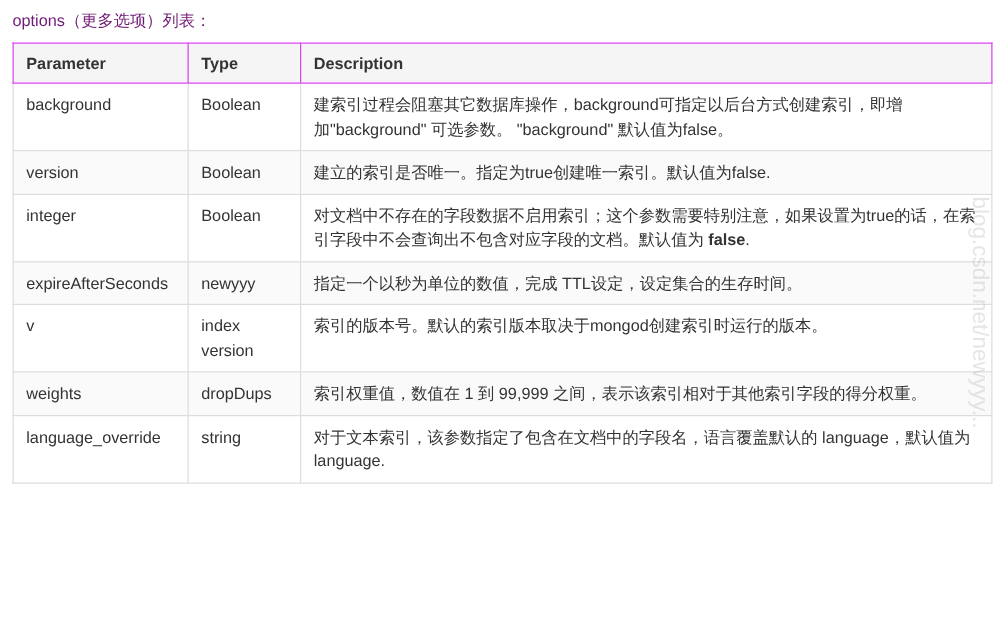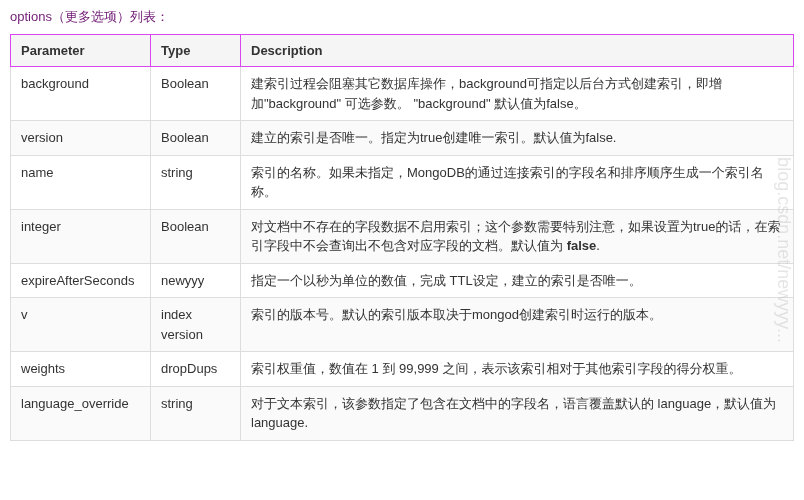--- a/index.html
+++ b/index.html
@@ -83,33 +83,28 @@
         <td class="col-param">background</td>
         <td class="col-type">Boolean</td>
         <td class="col-desc">建索引过程会阻塞其它数据库操作，background可指定以后台方式创建索引，即增加"background" 可选参数。 "background" 默认值为false。</td>
       </tr>
       <tr>
         <td class="col-param">version</td>
         <td class="col-type">Boolean</td>
         <td class="col-desc">建立的索引是否唯一。指定为true创建唯一索引。默认值为false.</td>
       </tr>
       <tr>
-        <td class="col-param">name</td>
-        <td class="col-type">string</td>
-        <td class="col-desc">索引的名称。如果未指定，MongoDB的通过连接索引的字段名和排序顺序生成一个索引名称。</td>
-      </tr>
-      <tr>
         <td class="col-param">integer</td>
         <td class="col-type">Boolean</td>
         <td class="col-desc">对文档中不存在的字段数据不启用索引；这个参数需要特别注意，如果设置为true的话，在索引字段中不会查询出不包含对应字段的文档。默认值为 <strong>false</strong>.</td>
       </tr>
       <tr>
         <td class="col-param">expireAfterSeconds</td>
         <td class="col-type">newyyy</td>
-        <td class="col-desc">指定一个以秒为单位的数值，完成 TTL设定，建立的索引是否唯一。</td>
+        <td class="col-desc">指定一个以秒为单位的数值，完成 TTL设定，设定集合的生存时间。</td>
       </tr>
       <tr>
         <td class="col-param">v</td>
         <td class="col-type">index<br>version</td>
         <td class="col-desc">索引的版本号。默认的索引版本取决于mongod创建索引时运行的版本。</td>
       </tr>
       <tr>
         <td class="col-param">weights</td>
         <td class="col-type">dropDups</td>
         <td class="col-desc">索引权重值，数值在 1 到 99,999 之间，表示该索引相对于其他索引字段的得分权重。</td>

